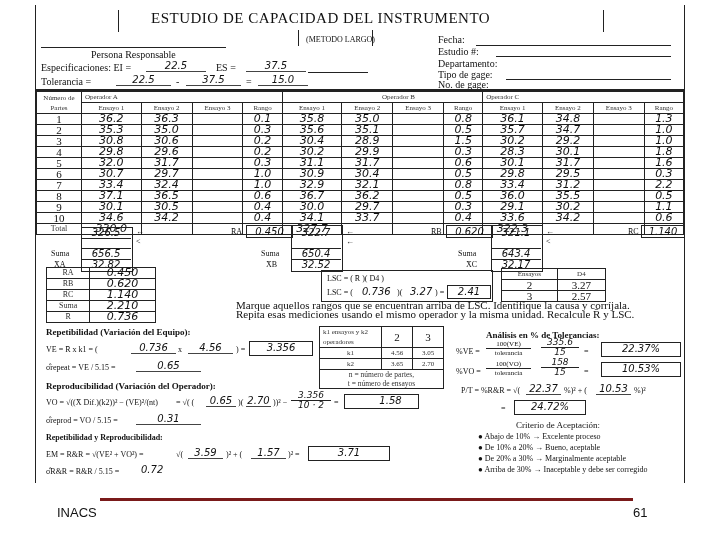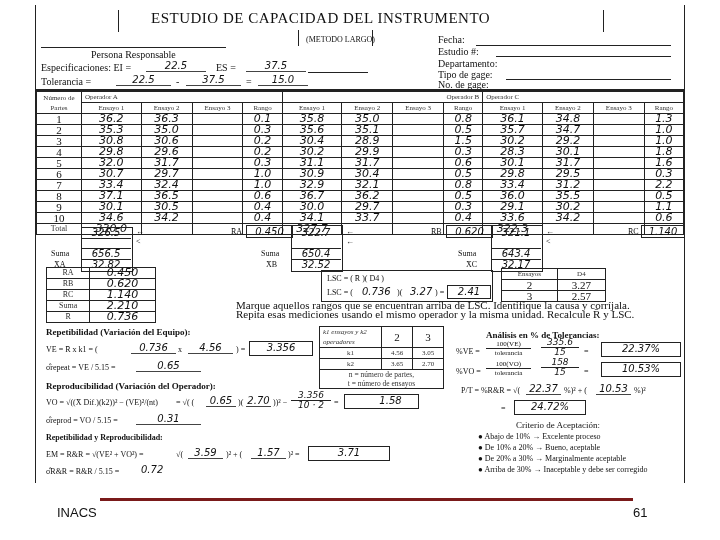--- a/index.html
+++ b/index.html
@@ -65,21 +65,21 @@
   <div class="abs hline" style="left:470px;top:74px;width:165px;"></div>
   <div class="abs hdr-label" style="left:402px;top:74px;">No. de gage:</div>
   <div class="abs hline" style="left:470px;top:84px;width:165px;"></div>
   <div class="abs" style="left:0;top:84px;width:648px;height:2px;background:#222;"></div>
 
   <table class="grid" style="left:0;top:86px;width:648px;">
     <tbody>
         <tr>
       <td class="hd" rowspan="2" style="width:38px;">Número de Partes</td>
       <td class="hd" colspan="4" style="text-align:left;">Operador A</td>
-      <td class="hd" colspan="4" style="text-align:right;padding-left:35px;">Operador B</td>
+      <td class="hd" colspan="4" style="text-align:center;padding-left:35px;">Operador B</td>
       <td class="hd" colspan="4" style="text-align:left;">Operador C</td>
     </tr>
     <tr>
       <td class="hd">Ensayo 1</td>
       <td class="hd">Ensayo 2</td>
       <td class="hd">Ensayo 3</td>
       <td class="hd">Rango</td>
       <td class="hd">Ensayo 1</td>
       <td class="hd">Ensayo 2</td>
       <td class="hd">Ensayo 3</td>
@@ -371,21 +371,21 @@
   <div class="abs lbl" style="left:142px;top:340px;">x</div>
   <div class="abs it f10 uline" style="left:152px;top:337px;width:45px;">4.56</div>
   <div class="abs lbl" style="left:200px;top:340px;">) =</div>
   <div class="abs box it f10" style="left:213px;top:336px;width:62px;height:13px;text-align:center;">3.356</div>
   <div class="abs lbl" style="left:10px;top:358px;font-family:Liberation Serif, serif;">σ̂repeat = VE / 5.15 =</div>
   <div class="abs it f10 uline" style="left:100px;top:355px;width:65px;">0.65</div>
 
   <table class="grid" style="left:283px;top:321px;width:125px;">
     <tbody>
         <tr>
-      <td class="hd" style="font-size:7px;text-align:left;width:55px;font-style:italic;">k1 ensayos y k2 operadores</td>
+      <td class="hd" style="font-size:7px;text-align:left;width:55px;">k1 ensayos y k2 operadores</td>
       <td class="pn">2</td>
       <td class="pn">3</td>
     </tr>
     <tr>
       <td class="hd">k1</td>
       <td class="hd">4.56</td>
       <td class="hd">3.05</td>
     </tr>
     <tr>
       <td class="hd">k2</td>

